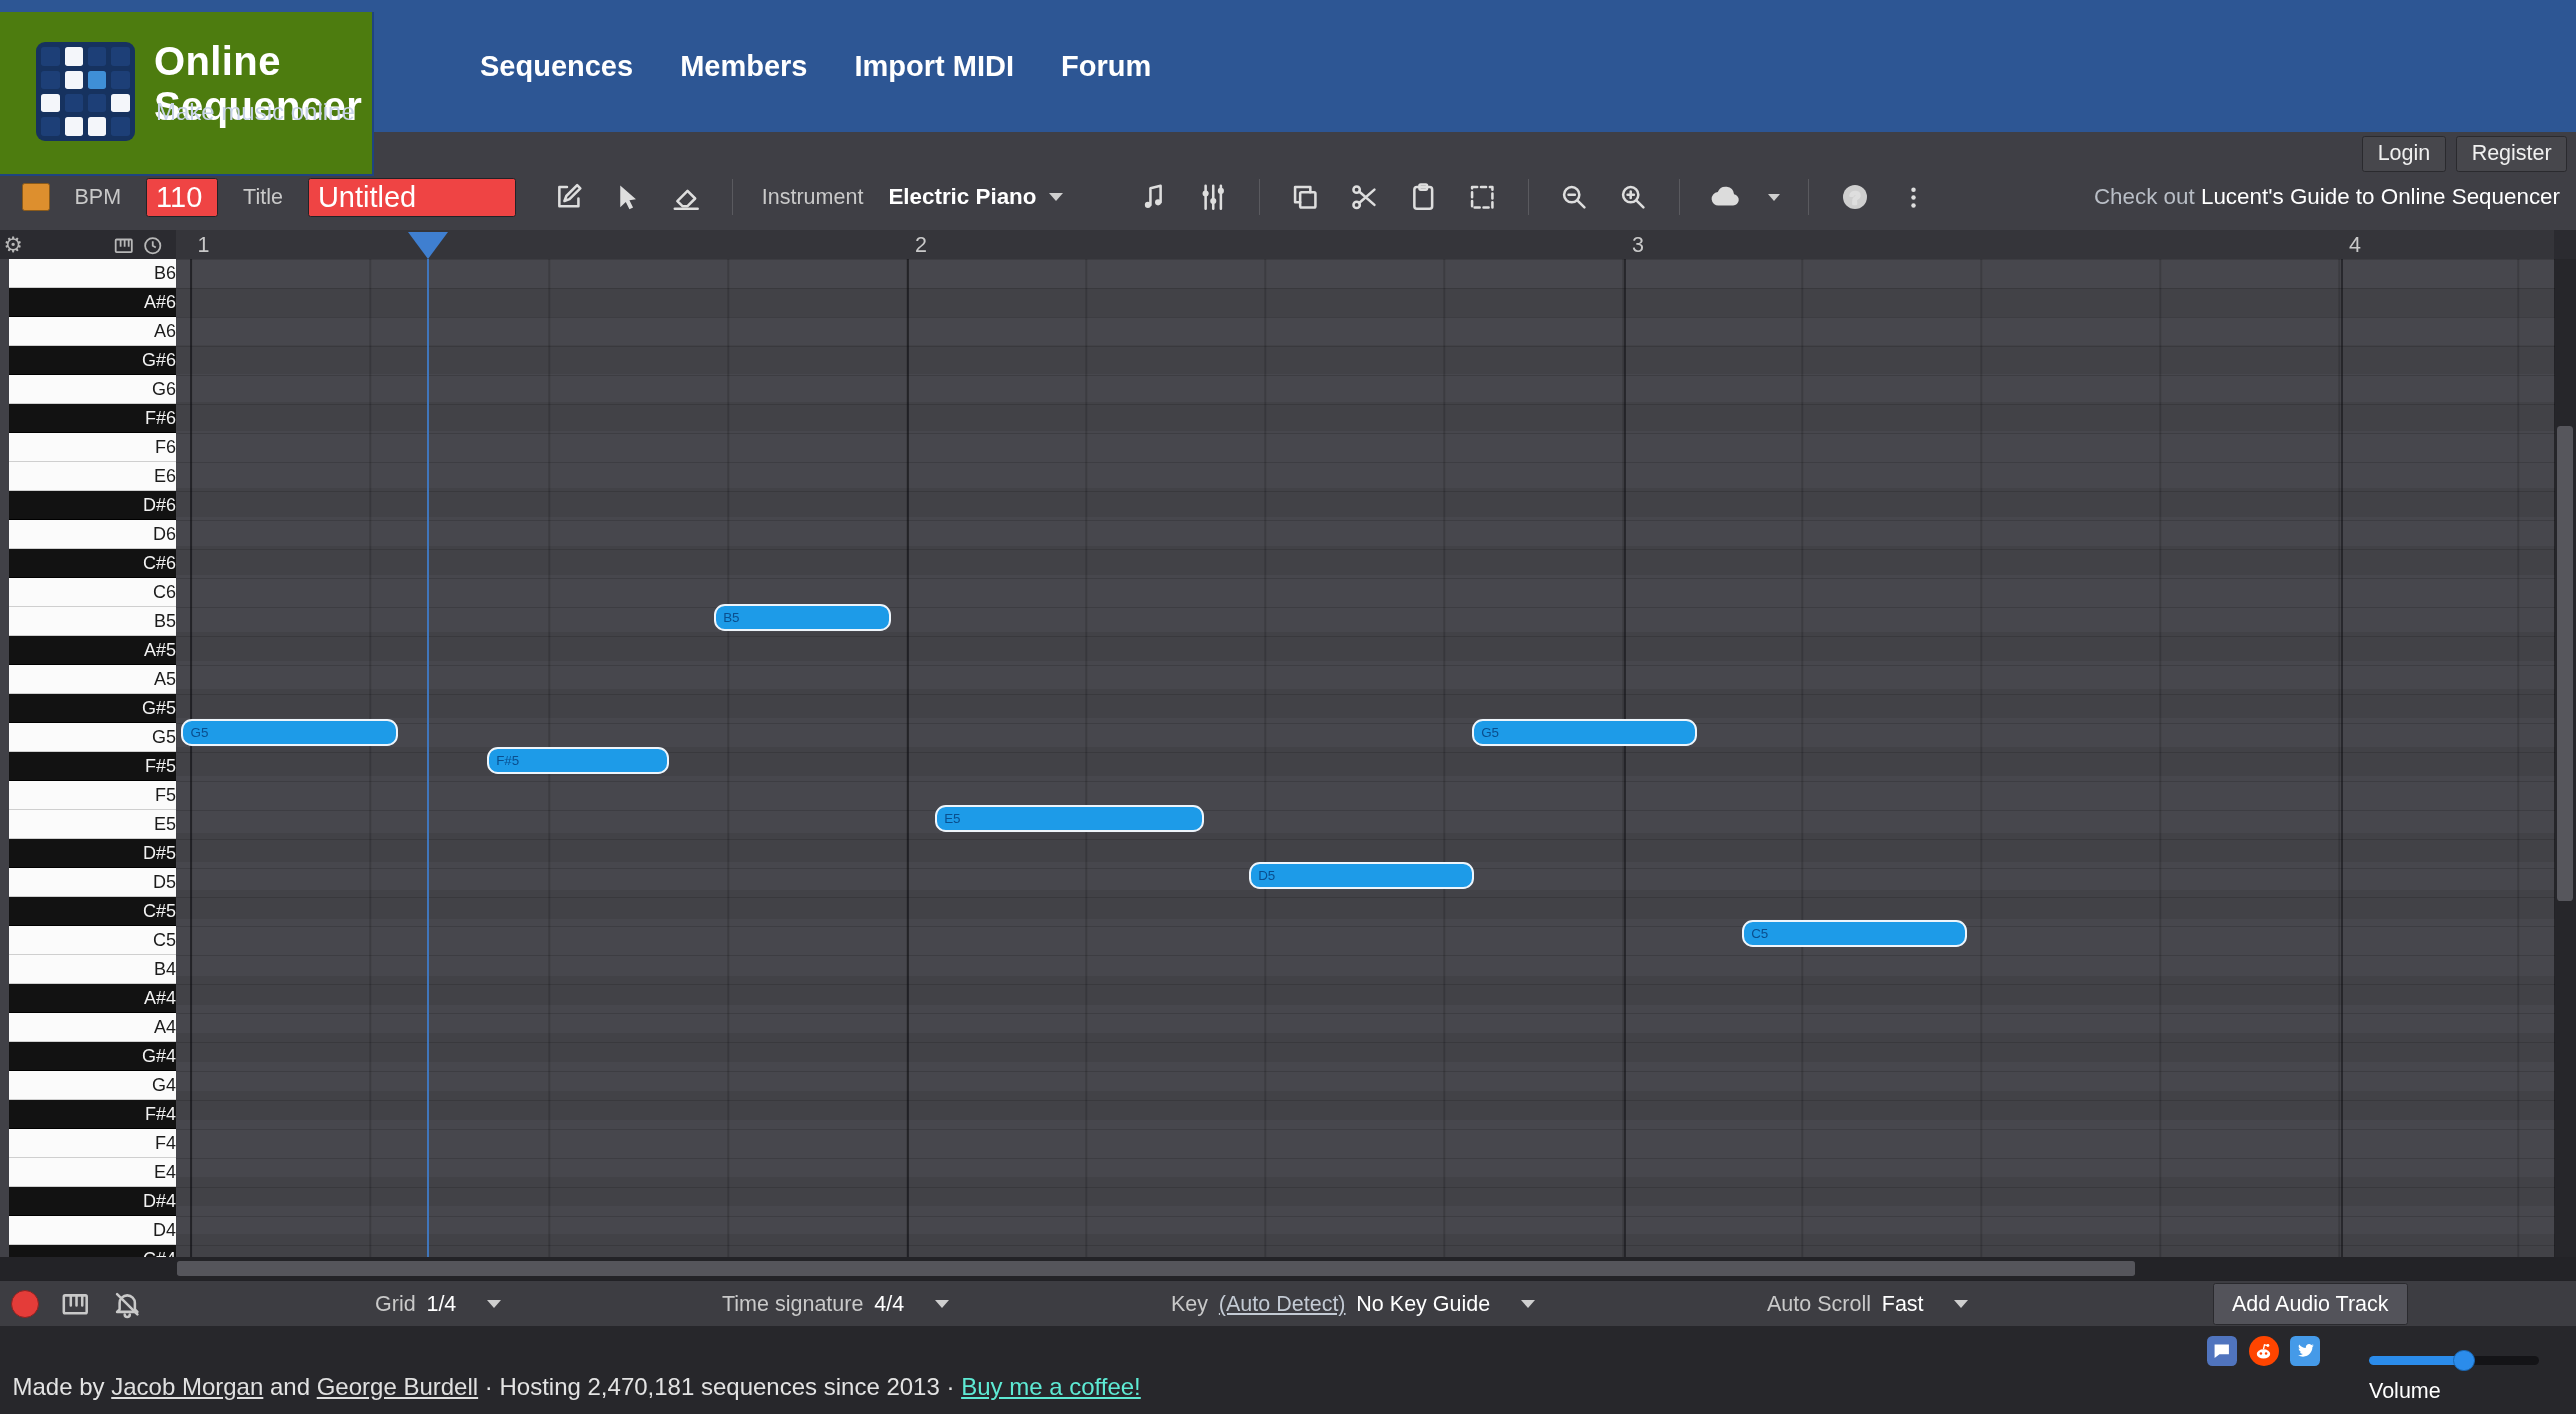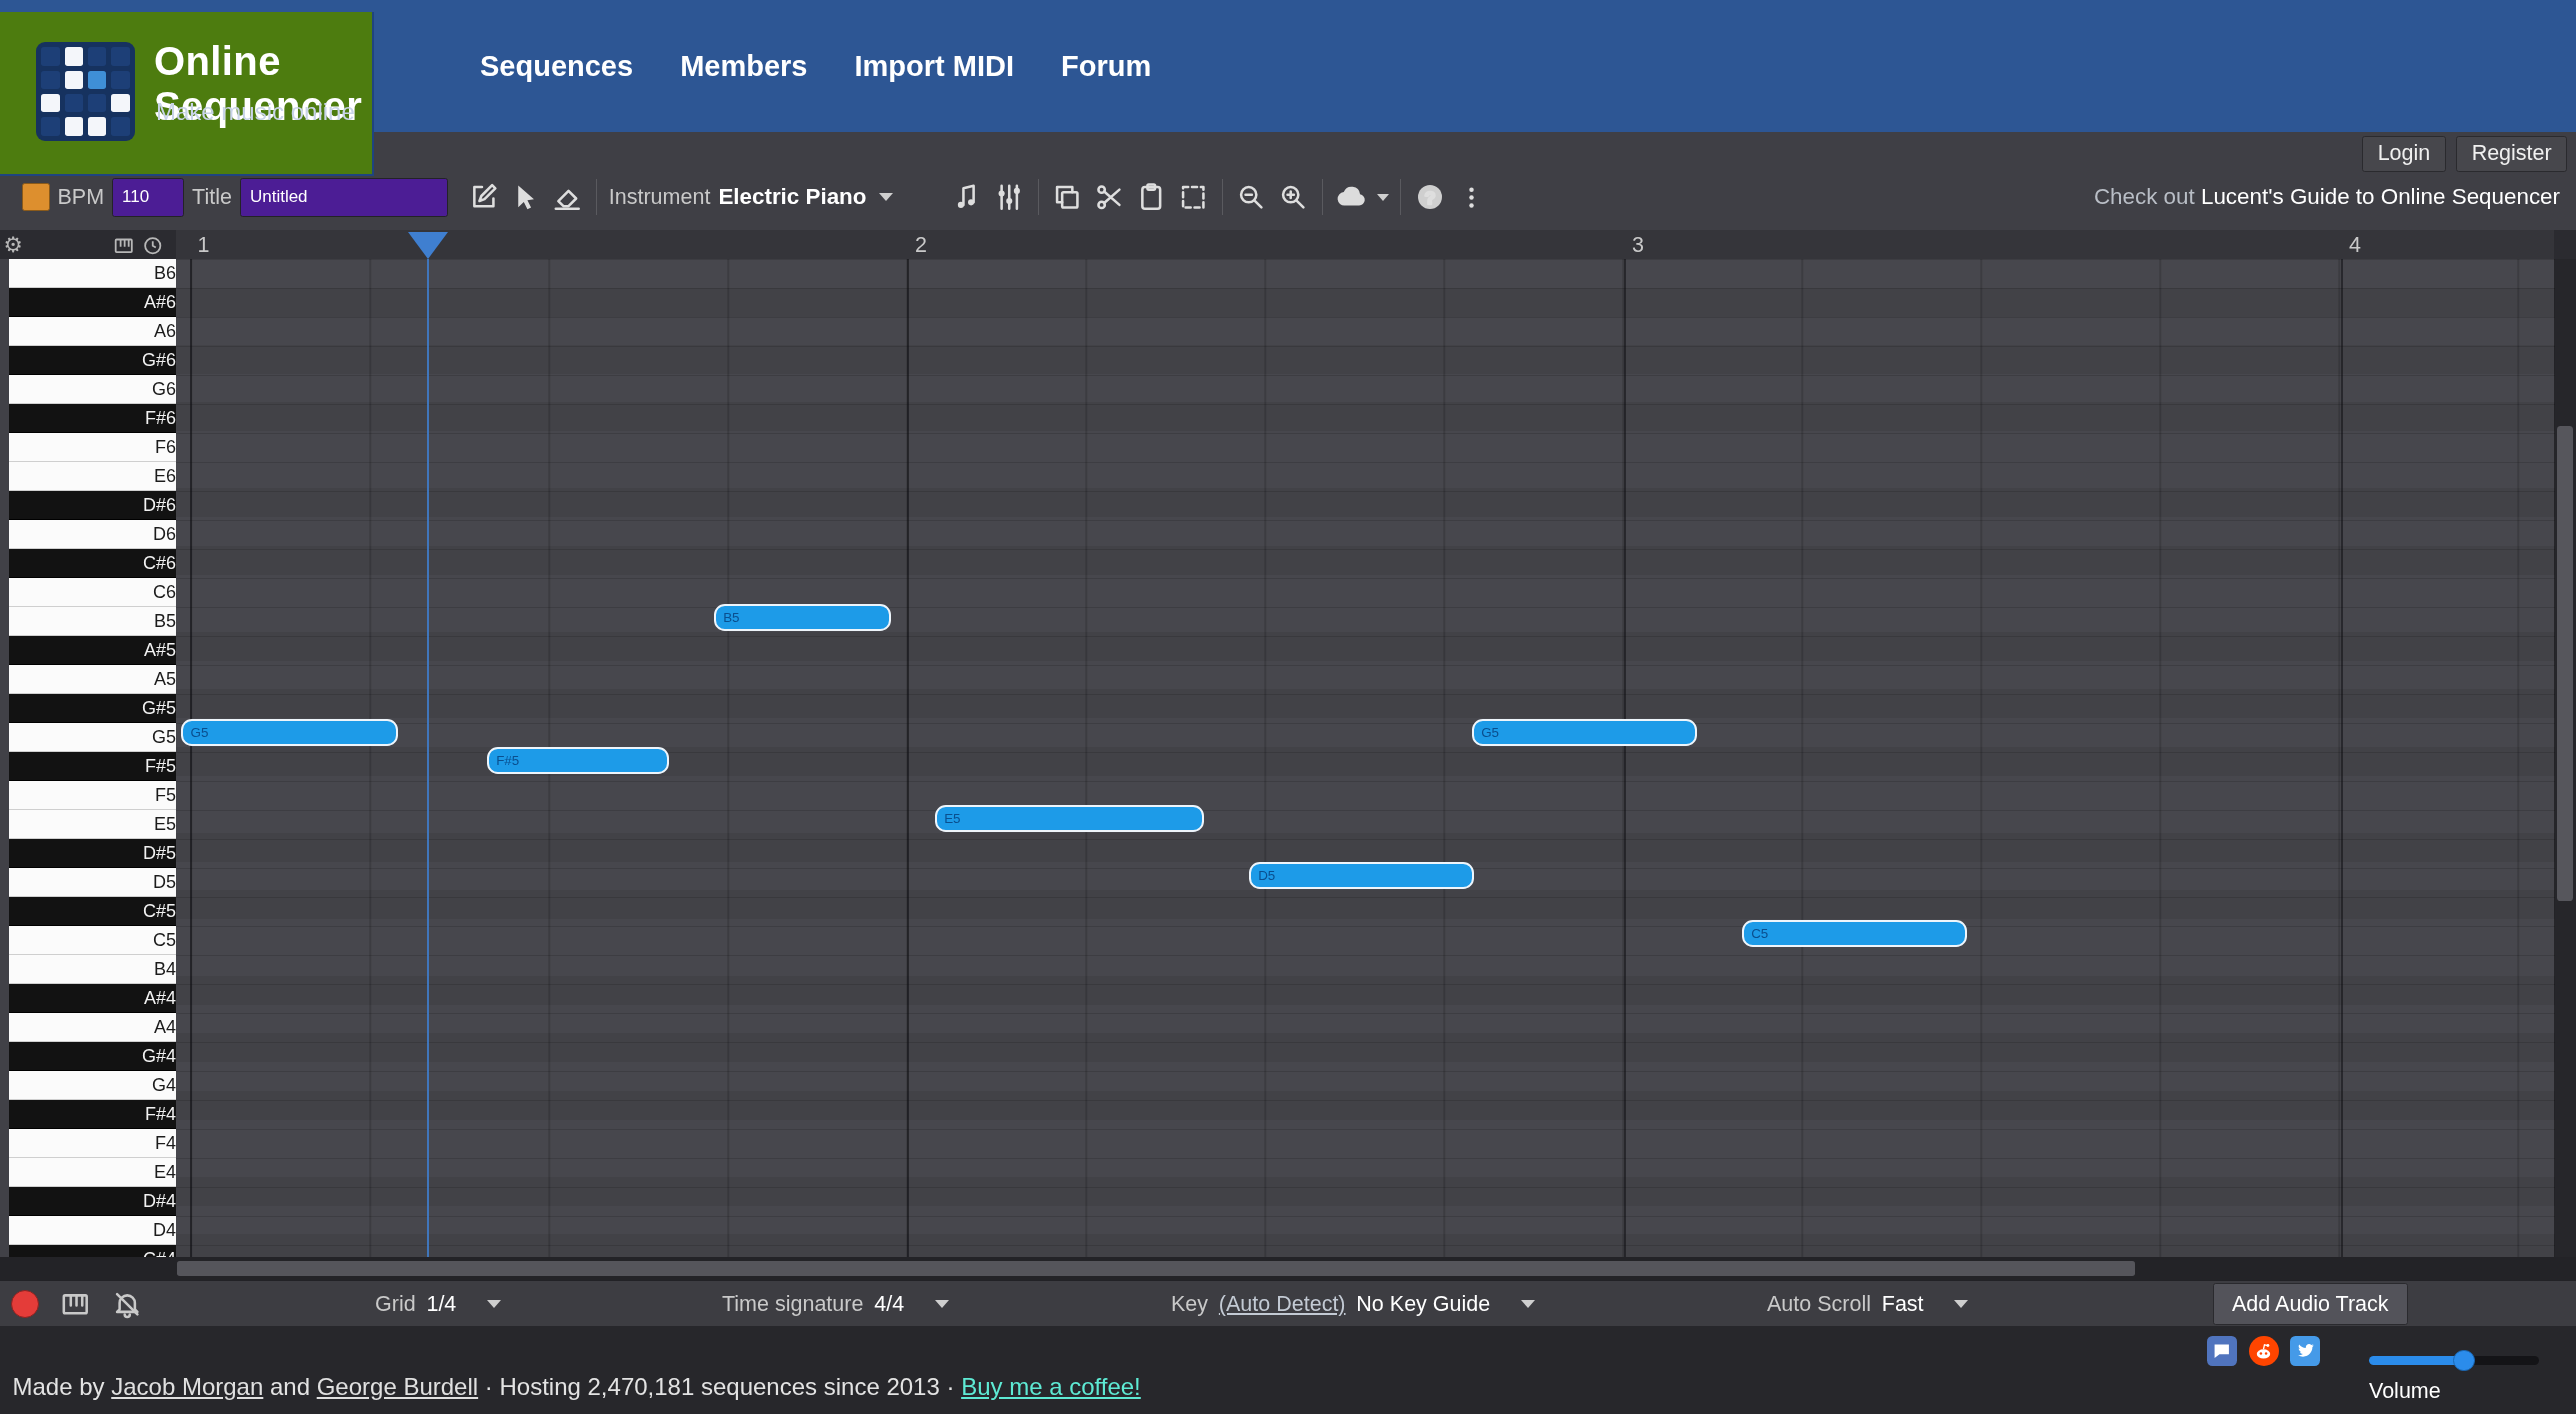--- a/index.html
+++ b/index.html
@@ -20,24 +20,24 @@
   .logo-title{position:absolute;left:154px;top:27px;font-size:40px;font-weight:bold;color:#ffffff;letter-spacing:0.4px;}
   .logo-sub{position:absolute;left:156px;top:86px;font-size:24px;color:#c9d4e8;}
   .main-nav{position:absolute;left:480px;top:0;height:132px;display:flex;align-items:center;gap:47px;z-index:4;}
   .nav-item{color:#ffffff;font-size:29px;font-weight:600;cursor:pointer;white-space:nowrap;}
   
   .topbar{position:absolute;left:0;top:132px;width:2576px;height:99px;background:#3f3f45;border-bottom:0.9px solid #29292d;}
   .auth{position:absolute;top:3.6px;right:9px;display:flex;gap:10.8px;z-index:7;border-radius:17px;}
   .auth button{background:#47474c;border:0.9px solid #2a2a2e;color:#f0f0f0;font-size:21.5px;
     font-family:inherit;padding:4.5px 14.3px;border-radius:2.7px;cursor:pointer;}
   .toolbar-row{position:absolute;left:0;top:32px;right:0;height:66px;display:flex;align-items:center;
-    padding-left:21.5px;gap:8px;}
+    padding-left:21.5px;gap:25px;}
   .swatch{width:28px;height:28px;background:#dd8f2e;border:1.8px solid #8a5a1a;border-radius:2.7px;flex:none;cursor:pointer;}
   .tlabel{color:#c9c9c9;font-size:21.5px;white-space:nowrap;}
-  .tinput{background:#4c1d95;border:0.9px solid #232327;color:#ffffff;font-size:17px;font-family:inherit;
+  .tinput{background:#ef4444;border:0.9px solid #232327;color:#ffffff;font-size:29px;font-family:inherit;
     height:39px;padding:0 9px;border-radius:2.7px;}
   .tinput.bpm{width:72px;}
   .tinput.title{width:208px;}
   .icon-btn{width:34px;height:34px;display:flex;align-items:center;justify-content:center;cursor:pointer;flex:none;}
   .icon-btn svg{stroke:#dedede;fill:none;stroke-width:2;stroke-linecap:round;stroke-linejoin:round;}
   .tsep{width:0.9px;height:36px;background:#5a5a5f;flex:none;margin:0 3.6px;}
   .instrument-select{display:flex;align-items:center;gap:12.5px;cursor:pointer;min-width:224px;}
   .instrument-value{color:#ffffff;font-size:22.4px;font-weight:600;white-space:nowrap;}
   .caret{width:0;height:0;border-left:7.2px solid transparent;border-right:7.2px solid transparent;
     border-top:8px solid #cfcfcf;flex:none;}

